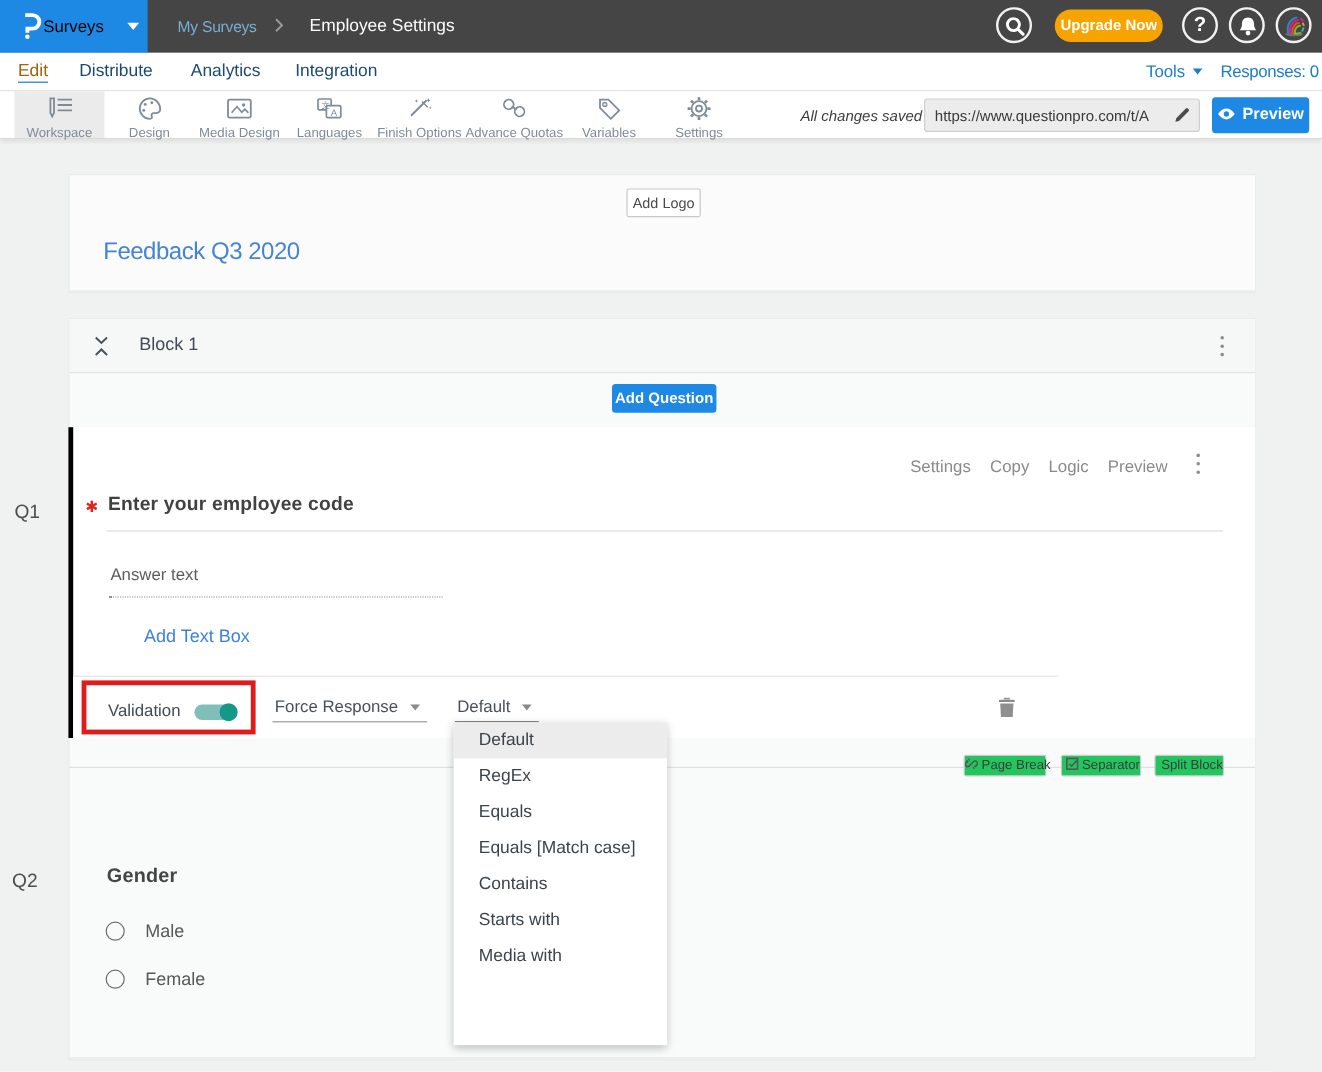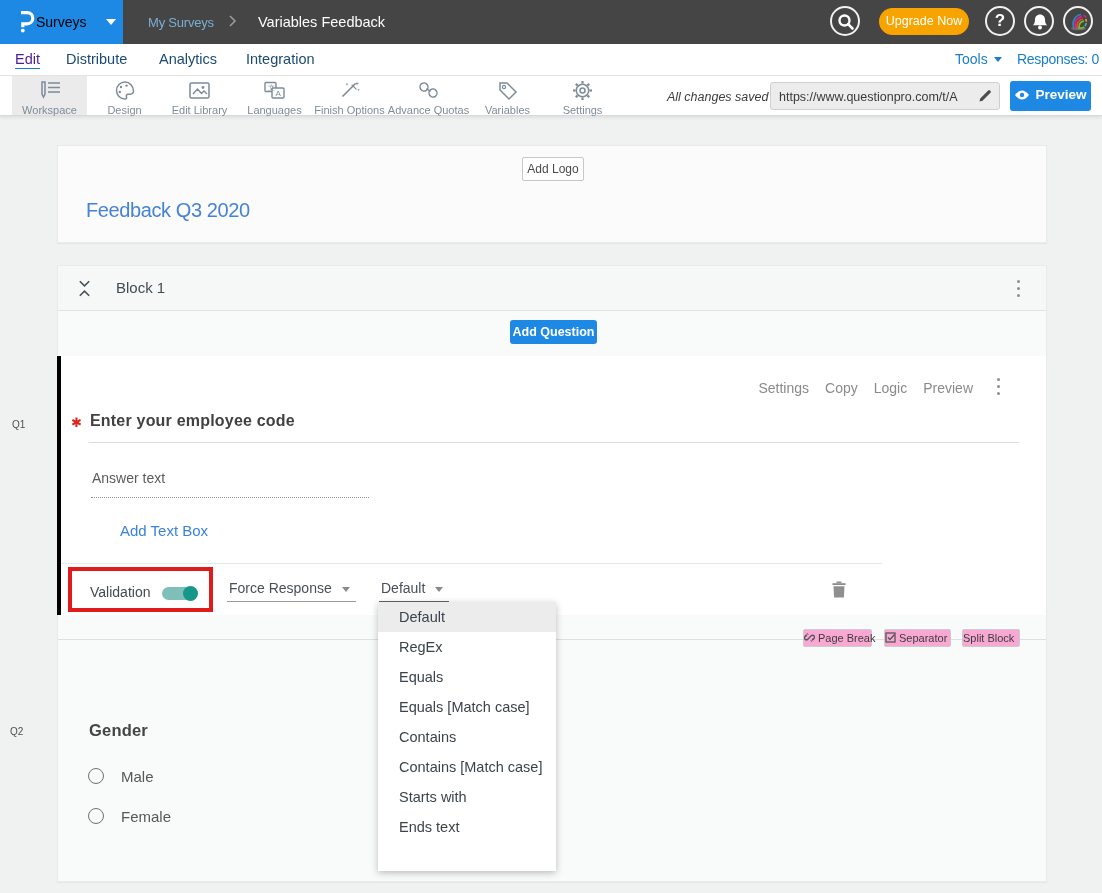--- a/index.html
+++ b/index.html
@@ -10,26 +10,26 @@
 
 .topbar { position:absolute; left:0; top:0; width:1102px; height:44px; background:#454546; }
 .logoblk { position:absolute; left:0; top:0; width:123px; height:44px; background:#1e88e5; }
 .logoblk svg { position:absolute; left:19px; top:9px; }
 .logoblk .sv { position:absolute; left:36px; top:14px; color:#000000; font-size:14px; }
 .carettop { position:absolute; left:106px; top:19px; width:0; height:0; border-left:5px solid transparent; border-right:5px solid transparent; border-top:6px solid #fff; }
 .crumb1 { position:absolute; left:148px; top:15px; font-size:13px; letter-spacing:-0.2px; color:#79aed2; }
 .crumbsep { position:absolute; left:228px; top:13px; }
 .crumb2 { position:absolute; left:258px; top:14px; font-size:14.5px; color:#fdfdfd; }
 .cbtn { position:absolute; top:6px; width:30px; height:30px; border:2px solid #f1f1f1; border-radius:50%; color:#fff; }
-.upgrade { position:absolute; left:879px; top:8px; width:90px; height:27px; background:#f7a400; border-radius:14px; color:#fff; font-size:12.5px; font-weight:normal; text-align:center; line-height:27px; }
+.upgrade { position:absolute; left:879px; top:8px; width:90px; height:27px; background:#f7a400; border-radius:14px; color:#fff; font-size:12.5px; font-weight:bold; text-align:center; line-height:27px; }
 
 
 .tabbar { position:absolute; left:0; top:44px; width:1102px; height:31px; background:#fff; }
 .tab { position:absolute; top:7px; font-size:14.5px; color:#1c4a70; }
-.tab.active { color:#4c1d95; border-bottom:1.5px solid #1b7dc8; padding-bottom:1px; }
+.tab.active { color:#a16207; border-bottom:1.5px solid #1b7dc8; padding-bottom:1px; }
 .tools { position:absolute; top:7px; left:955px; font-size:14px; color:#1b7dc8; }
 .toolscaret { display:inline-block; width:0; height:0; border-left:4.5px solid transparent; border-right:4.5px solid transparent; border-top:5.5px solid #1b7dc8; margin-left:6px; margin-bottom:2px; }
 .resp { position:absolute; top:7px; left:1017px; font-size:14px; letter-spacing:-0.3px; color:#1b7dc8; white-space:nowrap; }
 
 
 .toolbar { position:absolute; left:0; top:75px; width:1102px; height:41px; background:#fff; border-top:1px solid #e4e4e4; border-bottom:1px solid #d9d9d9; box-shadow:0 2px 3px rgba(0,0,0,0.07); }
 .titem { position:absolute; top:0; height:39px; text-align:center; color:#7e8b99; }
 .titem.on { background:#ebebeb; }
 .titem svg { margin-top:4px; }
 .titem .lbl { font-size:11px; color:#7e8b99; margin-top:-1px; white-space:nowrap; }
@@ -37,21 +37,21 @@
 .urlbox { position:absolute; left:770px; top:6px; width:230px; height:28px; background:#ececec; border:1px solid #cfcfcf; border-radius:3px; overflow:hidden; }
 .urlbox .u { position:absolute; left:8px; top:7px; font-size:12.5px; color:#3a3a3a; white-space:nowrap; }
 .urlbox .pencil { position:absolute; right:6px; top:5px; }
 .prevbtn { position:absolute; left:1010px; top:5px; width:81px; height:30px; background:#1e88e5; border-radius:3px; color:#fff; font-size:13.5px; font-weight:bold; line-height:30px; text-align:center; }
 
 
 .card1 { position:absolute; left:57px; top:145px; width:990px; height:98px; background:#fbfbfb; border:1px solid #e9eaea; box-shadow:0 1px 1px rgba(0,0,0,0.04); }
 .addlogo { position:absolute; left:464px; top:11px; width:62px; height:24px; background:#fff; border:1px solid #c8c8c8; border-radius:2px; font-size:12px; color:#4a4a4a; text-align:center; line-height:22px; }
 .ftitle { position:absolute; left:28px; top:53px; font-size:20px; letter-spacing:-0.4px; color:#4583d8; }
 
-.gq { position:absolute; font-size:10px; color:#4e4e4e; }
+.gq { position:absolute; font-size:16px; color:#4e4e4e; }
 
 .block { position:absolute; left:57px; top:265px; width:990px; height:617px; background:#f9fafa; border:1px solid #e9eaea; box-shadow:0 1px 1px rgba(0,0,0,0.04); }
 .bheader { position:absolute; left:0; top:0; width:988px; height:45px; background:#f6f7f7; border-bottom:1px solid #e3e3e3; }
 .bname { position:absolute; left:58px; top:13px; font-size:15px; color:#414c55; }
 .vdots { position:absolute; width:3px; }
 .vdots i { display:block; width:3px; height:3px; border-radius:50%; background:#8d8d8d; margin-bottom:4px; }
 .addq { position:absolute; left:452px; top:54px; width:87px; height:24px; background:#1e88e5; border-radius:3px; color:#fff; font-size:12.5px; font-weight:bold; text-align:center; line-height:24px; }
 
 .q1card { position:absolute; left:-1px; top:90px; width:989px; height:259px; background:#fff; border-left:4px solid #000000; }
 .qtools { position:absolute; right:73px; top:24px; font-size:14px; color:#8a8a8a; }
@@ -65,21 +65,21 @@
 .vrow { position:absolute; left:0; top:207px; width:821px; height:52px; border-top:1px solid #e7e7e7; background:#fff; }
 .redbox { position:absolute; left:7px; top:3px; width:145px; height:45px; border:4px solid #e01b1b; background:#fff; }
 .vlabel { position:absolute; left:18px; top:13px; font-size:14px; color:#424a52; }
 .toggle { position:absolute; left:90px; top:16px; width:35px; height:13px; background:#7fbfb9; border-radius:7px; }
 .knob { position:absolute; left:21px; top:-1px; width:15px; height:15px; border-radius:50%; background:#17968a; }
 .fresp { position:absolute; left:166px; top:16px; font-size:14px; color:#47505a; border-bottom:1px solid #9a9a9a; padding:0 6px 5px 2px; }
 .fdef { position:absolute; left:318px; top:16px; font-size:14px; color:#47505a; border-bottom:1px solid #666; padding:0 6px 5px 2px; }
 .dcaret { display:inline-block; width:0; height:0; border-left:4.5px solid transparent; border-right:4.5px solid transparent; border-top:5px solid #8a8a8a; margin-left:10px; margin-bottom:1px; }
 
 .pbline { position:absolute; left:0; top:373px; width:988px; height:1px; background:#dfe0e0; }
-.pbtn { position:absolute; top:363px; height:18px; background:#f9a8d4; border:1px solid #ccc; border-radius:2px; font-size:11px; color:#3c3c3c; text-align:left; line-height:16px; white-space:nowrap; }
+.pbtn { position:absolute; top:363px; height:18px; background:#22c55e; border:1px solid #ccc; border-radius:2px; font-size:11px; color:#3c3c3c; text-align:right; line-height:16px; white-space:nowrap; }
 
 .gender { position:absolute; left:31px; top:455px; font-size:16.5px; font-weight:bold; color:#454545; letter-spacing:0.2px; }
 .radio { position:absolute; width:16px; height:16px; border:1.5px solid #6e6e6e; border-radius:50%; background:transparent; }
 .rlabel { position:absolute; font-size:15px; color:#585858; }
 
 .ddown { position:absolute; left:378px; top:602px; width:178px; height:269px; background:#fff; box-shadow:0 2px 7px rgba(0,0,0,0.25); z-index:30; }
 .ddown .it { height:30px; line-height:30px; padding-left:21px; font-size:14.5px; color:#3b444c; }
 .ddown .it.hi { background:#ececec; }
 </style>
 </head>
@@ -92,21 +92,21 @@
           <path d="M2 3.6 h6.2 a5.6 5.6 0 0 1 0 11.2 h-4.4 v3.4" fill="none" stroke="#fff" stroke-width="3.2"></path>
           <circle cx="3.8" cy="21.6" r="1.9" fill="#fff"></circle>
         </svg>
       <span class="sv">Surveys</span>
       <div class="carettop"></div>
     </div>
     <div class="crumb1">My Surveys</div>
     <div class="crumbsep"><svg width="9" height="16" viewBox="0 0 9 16">
           <path d="M2 3 l5 5 l-5 5" fill="none" stroke="#9b9b9b" stroke-width="1.6"></path>
         </svg></div>
-    <div class="crumb2">Variables Feedback</div>
+    <div class="crumb2">Employee Settings</div>
     <div class="cbtn" style="left:830px;">
       <svg width="26" height="26" style="margin:1px;" viewBox="0 0 26 26">
           <circle cx="11.5" cy="11.5" r="5" fill="none" stroke="#fff" stroke-width="2.4"></circle>
           <line x1="15.2" y1="15.2" x2="19.5" y2="19.5" stroke="#fff" stroke-width="2.6" stroke-linecap="round"></line>
         </svg>
     </div>
     <div class="upgrade">Upgrade Now</div>
     <div class="cbtn" style="left:985px; text-align:center; font-weight:bold; font-size:17px; line-height:26px;">?</div>
     <div class="cbtn" style="left:1024px;">
       <svg width="26" height="26" style="margin:1px;" viewBox="0 0 26 26">
@@ -156,21 +156,21 @@
           <circle cx="5.8" cy="12" r="1.2" fill="#7e8b99"></circle>
         </svg>
       <div class="lbl">Design</div>
     </div>
     <div class="titem" style="left:162px; width:75px;">
       <svg width="23" height="21" viewBox="0 0 23 21">
           <rect x="2" y="3" width="19" height="15" rx="1.5" fill="none" stroke="#7e8b99" stroke-width="1.5"></rect>
           <path d="M5 14 l4.5-5 l4 4.5 l2.5-2.5 l3 3" fill="none" stroke="#7e8b99" stroke-width="1.4"></path>
           <circle cx="15" cy="7.5" r="1.4" fill="#7e8b99"></circle>
         </svg>
-      <div class="lbl">Edit Library</div>
+      <div class="lbl">Media Design</div>
     </div>
     <div class="titem" style="left:237px; width:75px;">
       <svg width="23" height="21" viewBox="0 0 23 21">
           <rect x="2" y="2.5" width="11" height="9" rx="1" fill="none" stroke="#7e8b99" stroke-width="1.4"></rect>
           <rect x="9" y="8" width="12" height="10" rx="1" fill="#fff" stroke="#7e8b99" stroke-width="1.4"></rect>
           <text x="5" y="9.6" font-size="7" fill="#7e8b99" font-family="Liberation Sans">文</text>
           <text x="12.6" y="16.4" font-size="8" fill="#7e8b99" font-family="Liberation Sans">A</text>
         </svg>
       <div class="lbl">Languages</div>
     </div>
@@ -309,18 +309,17 @@
     <div class="radio" style="left:30px; top:542px;"></div>
     <div class="rlabel" style="left:63px; top:542px;">Female</div>
   </div>
 
   <div class="ddown">
     <div class="it hi">Default</div>
     <div class="it">RegEx</div>
     <div class="it">Equals</div>
     <div class="it">Equals [Match case]</div>
     <div class="it">Contains</div>
-    <div class="it">Contains [Match case]</div>
     <div class="it">Starts with</div>
-    <div class="it">Ends text</div>
+    <div class="it">Media with</div>
   </div>
 
 </div>
 
 </body></html>

